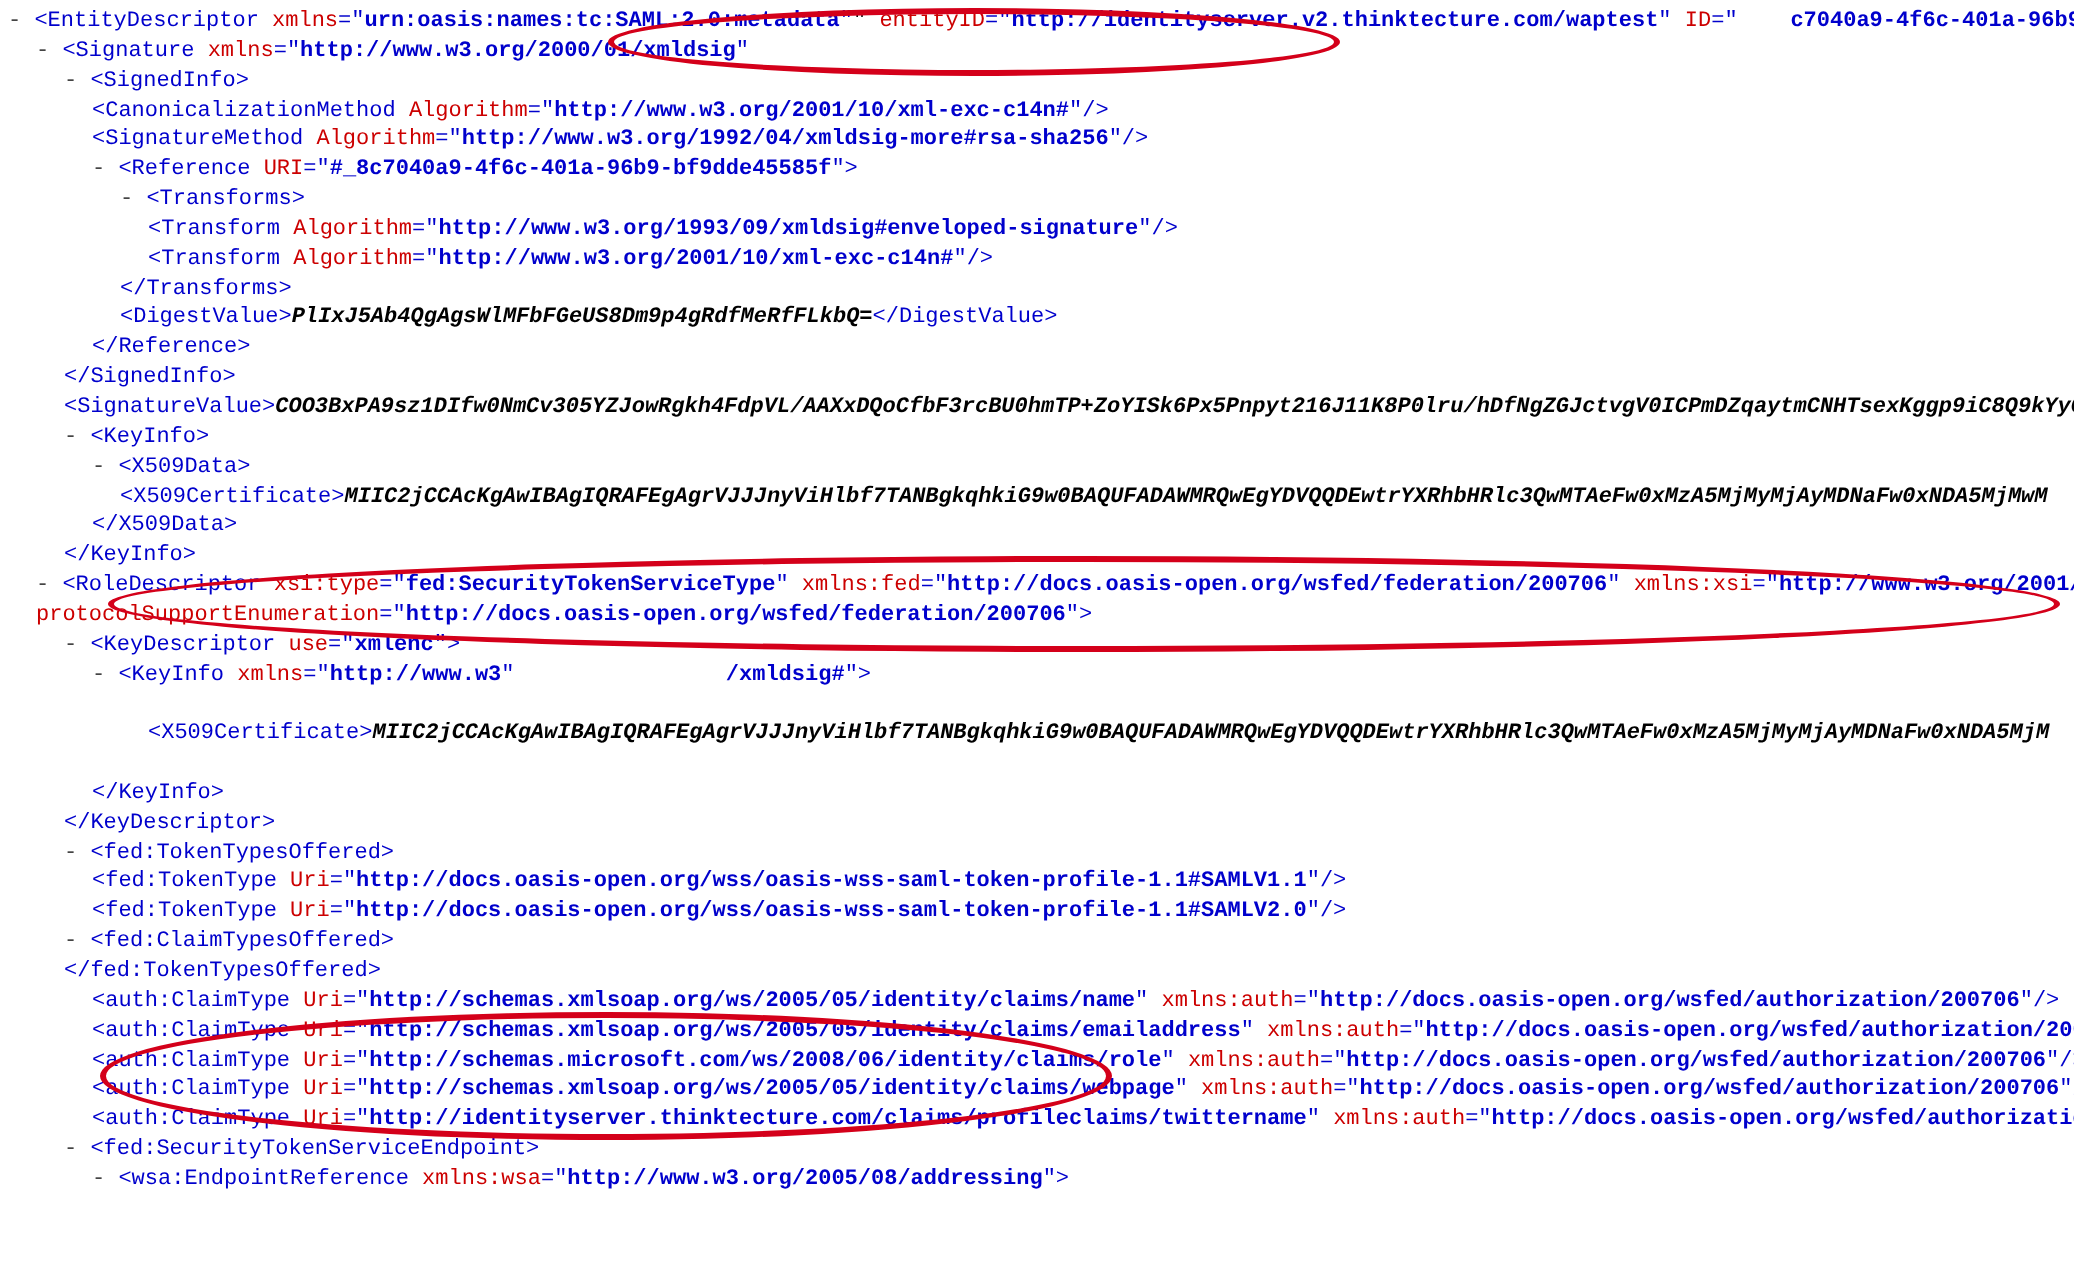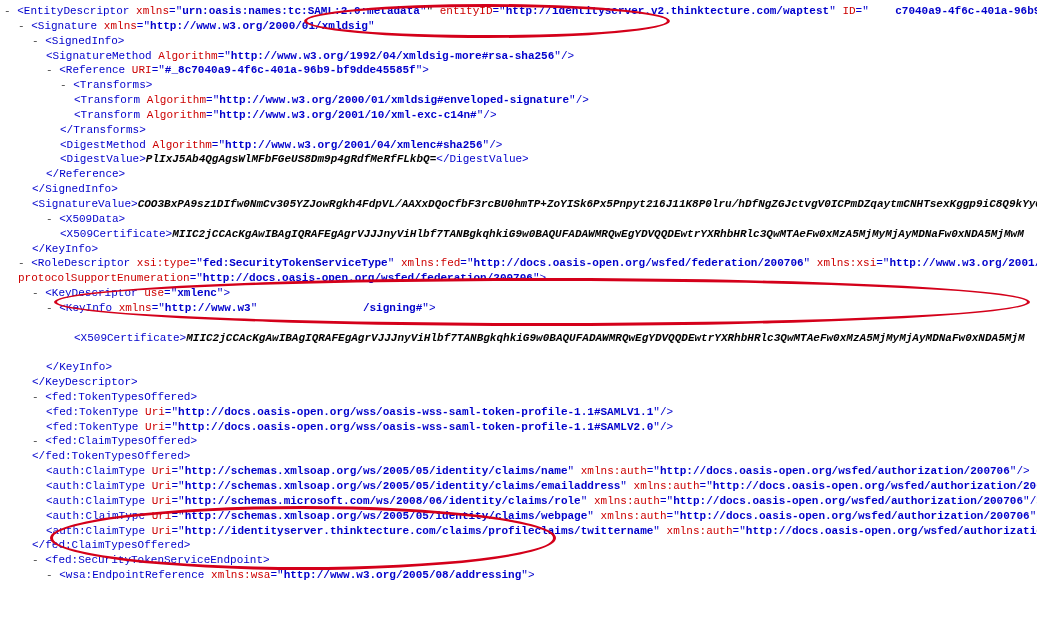--- a/index.html
+++ b/index.html
@@ -32,53 +32,54 @@
   }
 </style>
 </head>
 <body>
 
 <div id="doc">
     <div class="line i0"><span class="tag"></span></div>
     <div class="line i0"><span class="dash">- </span><span class="tag">&lt;EntityDescriptor</span> <span class="attrname">xmlns</span><span class="tag">="</span><span class="attrval">urn:oasis:names:tc:SAML:2.0:metadata</span><span class="tag">"</span>" <span class="attrname">entityID</span><span class="tag">="</span><span class="attrval">http://identityserver.v2.thinktecture.com/waptest</span><span class="tag">"</span> <span class="attrname">ID</span><span class="tag">="</span>&nbsp;&nbsp;&nbsp;&nbsp;<span class="attrval">c7040a9-4f6c-401a-96b9-bf9dde45585f</span></div>
     <div class="line i1"><span class="dash">- </span><span class="tag">&lt;Signature</span> <span class="attrname">xmlns</span><span class="tag">="</span><span class="attrval">http://www.w3.org/2000/01/xmldsig</span><span class="tag">"</span><span class="tag&gt;" &gt;<="" span=""></span></div>
     <div class="line i2"><span class="dash">- </span><span class="tag">&lt;SignedInfo&gt;</span></div>
+    <div class="line i3"><span class="tag">&lt;CanonicalizationMethod</span> <span class="attrname">Algorithm</span><span class="tag">="</span><span class="attrval">http://www.w3.org/2001/10/xml-exc-c14n#</span><span class="tag">"</span><span class="tag">/&gt;</span></div>
     <div class="line i3"><span class="tag">&lt;SignatureMethod</span> <span class="attrname">Algorithm</span><span class="tag">="</span><span class="attrval">http://www.w3.org/1992/04/xmldsig-more#rsa-sha256</span><span class="tag">"</span><span class="tag">/&gt;</span></div>
     <div class="line i3"><span class="dash">- </span><span class="tag">&lt;Reference</span> <span class="attrname">URI</span><span class="tag">="</span><span class="attrval">#_8c7040a9-4f6c-401a-96b9-bf9dde45585f</span><span class="tag">"</span><span class="tag">&gt;</span></div>
     <div class="line i4"><span class="dash">- </span><span class="tag">&lt;Transforms&gt;</span></div>
-    <div class="line i5"><span class="tag">&lt;Transform</span> <span class="attrname">Algorithm</span><span class="tag">="</span><span class="attrval">http://www.w3.org/2000/01/xmldsig#enveloped-signature</span><span class="tag">"</span><span class="tag">/&gt;</span></div>
+    <div class="line i5"><span class="tag">&lt;Transform</span> <span class="attrname">Algorithm</span><span class="tag">="</span><span class="attrval">http://www.w3.org/1993/09/xmldsig#enveloped-signature</span><span class="tag">"</span><span class="tag">/&gt;</span></div>
     <div class="line i5"><span class="tag">&lt;Transform</span> <span class="attrname">Algorithm</span><span class="tag">="</span><span class="attrval">http://www.w3.org/2001/10/xml-exc-c14n#</span><span class="tag">"</span><span class="tag">/&gt;</span></div>
     <div class="line i4"><span class="tag">&lt;/Transforms&gt;</span></div>
-    <div class="line i4"><span class="tag">&lt;DigestMethod</span> <span class="attrname">Algorithm</span><span class="tag">="</span><span class="attrval">http://www.w3.org/2001/04/xmlenc#sha256</span><span class="tag">"</span><span class="tag">/&gt;</span></div>
     <div class="line i4"><span class="tag">&lt;DigestValue&gt;</span><span class="txt">PlIxJ5Ab4QgAgsWlMFbFGeUS8Dm9p4gRdfMeRfFLkbQ=</span><span class="tag">&lt;/DigestValue&gt;</span></div>
     <div class="line i3"><span class="tag">&lt;/Reference&gt;</span></div>
     <div class="line i2"><span class="tag">&lt;/SignedInfo&gt;</span></div>
     <div class="line i2"><span class="tag">&lt;SignatureValue&gt;</span><span class="txt">COO3BxPA9sz1DIfw0NmCv305YZJowRgkh4FdpVL/AAXxDQoCfbF3rcBU0hmTP+ZoYISk6Px5Pnpyt216J11K8P0lru/hDfNgZGJctvgV0ICPmDZqaytmCNHTsexKggp9iC8Q9kYyGBEM</span></div>
+    <div class="line i2"><span class="dash">- </span><span class="tag">&lt;KeyInfo&gt;</span></div>
     <div class="line i3"><span class="dash">- </span><span class="tag">&lt;X509Data&gt;</span></div>
     <div class="line i4"><span class="tag">&lt;X509Certificate&gt;</span><span class="txt">MIIC2jCCAcKgAwIBAgIQRAFEgAgrVJJJnyViHlbf7TANBgkqhkiG9w0BAQUFADAWMRQwEgYDVQQDEwtrYXRhbHRlc3QwMTAeFw0xMzA5MjMyMjAyMDNaFw0xNDA5MjMwM</span></div>
+    <div class="line i3"><span class="tag">&lt;/X509Data&gt;</span></div>
     <div class="line i2"><span class="tag">&lt;/KeyInfo&gt;</span></div>
     <div class="line i1"><span class="dash">- </span><span class="tag">&lt;RoleDescriptor</span> <span class="attrname">xsi:type</span><span class="tag">="</span><span class="attrval">fed:SecurityTokenServiceType</span><span class="tag">"</span> <span class="attrname">xmlns:fed</span><span class="tag">="</span><span class="attrval">http://docs.oasis-open.org/wsfed/federation/200706</span><span class="tag">"</span> <span class="attrname">xmlns:xsi</span><span class="tag">="</span><span class="attrval">http://www.w3.org/2001/XMLSchema-instance</span> </div>
     <div class="line i1"><span class="attrname">protocolSupportEnumeration</span><span class="tag">="</span><span class="attrval">http://docs.oasis-open.org/wsfed/federation/200706</span><span class="tag">"&gt;</span></div>
     <div class="line i2"><span class="dash">- </span><span class="tag">&lt;KeyDescriptor</span> <span class="attrname">use</span><span class="tag">="</span><span class="attrval">xmlenc</span><span class="tag">"</span><span class="tag">&gt;</span></div>
-    <div class="line i3"><span class="dash">- </span><span class="tag">&lt;KeyInfo</span> <span class="attrname">xmlns</span><span class="tag">="</span><span class="attrval">http://www.w3</span><span class="tag">"</span>&nbsp;&nbsp;&nbsp;&nbsp;&nbsp;&nbsp;&nbsp;&nbsp;&nbsp;&nbsp;&nbsp;&nbsp;&nbsp;&nbsp;&nbsp;&nbsp;<span class="attrval">/signing#</span><span class="tag">"&gt;</span></div>
+    <div class="line i3"><span class="dash">- </span><span class="tag">&lt;KeyInfo</span> <span class="attrname">xmlns</span><span class="tag">="</span><span class="attrval">http://www.w3</span><span class="tag">"</span>&nbsp;&nbsp;&nbsp;&nbsp;&nbsp;&nbsp;&nbsp;&nbsp;&nbsp;&nbsp;&nbsp;&nbsp;&nbsp;&nbsp;&nbsp;&nbsp;<span class="attrval">/xmldsig#</span><span class="tag">"&gt;</span></div>
     <div class="line i4" style="visibility: hidden;"><span class="dash">- </span><span class="tag">&lt;X509Data&gt;</span></div>
     <div class="line i5"><span class="tag">&lt;X509Certificate&gt;</span><span class="txt">MIIC2jCCAcKgAwIBAgIQRAFEgAgrVJJJnyViHlbf7TANBgkqhkiG9w0BAQUFADAWMRQwEgYDVQQDEwtrYXRhbHRlc3QwMTAeFw0xMzA5MjMyMjAyMDNaFw0xNDA5MjM</span></div>
     <div class="line i4" style="visibility: hidden;"><span class="tag">&lt;/X509Data&gt;</span></div>
     <div class="line i3"><span class="tag">&lt;/KeyInfo&gt;</span></div>
     <div class="line i2"><span class="tag">&lt;/KeyDescriptor&gt;</span></div>
     <div class="line i2"><span class="dash">- </span><span class="tag">&lt;fed:TokenTypesOffered&gt;</span></div>
     <div class="line i3"><span class="tag">&lt;fed:TokenType</span> <span class="attrname">Uri</span><span class="tag">="</span><span class="attrval">http://docs.oasis-open.org/wss/oasis-wss-saml-token-profile-1.1#SAMLV1.1</span><span class="tag">"</span><span class="tag">/&gt;</span></div>
     <div class="line i3"><span class="tag">&lt;fed:TokenType</span> <span class="attrname">Uri</span><span class="tag">="</span><span class="attrval">http://docs.oasis-open.org/wss/oasis-wss-saml-token-profile-1.1#SAMLV2.0</span><span class="tag">"</span><span class="tag">/&gt;</span></div>
     <div class="line i2"><span class="dash">- </span><span class="tag">&lt;fed:ClaimTypesOffered&gt;</span></div>
     <div class="line i2"><span class="tag">&lt;/fed:TokenTypesOffered&gt;</span></div>
     <div class="line i3"><span class="tag">&lt;auth:ClaimType</span> <span class="attrname">Uri</span><span class="tag">="</span><span class="attrval">http://schemas.xmlsoap.org/ws/2005/05/identity/claims/name</span><span class="tag">"</span> <span class="attrname">xmlns:auth</span><span class="tag">="</span><span class="attrval">http://docs.oasis-open.org/wsfed/authorization/200706</span><span class="tag">"</span><span class="tag">/&gt;</span></div>
     <div class="line i3"><span class="tag">&lt;auth:ClaimType</span> <span class="attrname">Uri</span><span class="tag">="</span><span class="attrval">http://schemas.xmlsoap.org/ws/2005/05/identity/claims/emailaddress</span><span class="tag">"</span> <span class="attrname">xmlns:auth</span><span class="tag">="</span><span class="attrval">http://docs.oasis-open.org/wsfed/authorization/200706</span></div>
     <div class="line i3"><span class="tag">&lt;auth:ClaimType</span> <span class="attrname">Uri</span><span class="tag">="</span><span class="attrval">http://schemas.microsoft.com/ws/2008/06/identity/claims/role</span><span class="tag">"</span> <span class="attrname">xmlns:auth</span><span class="tag">="</span><span class="attrval">http://docs.oasis-open.org/wsfed/authorization/200706</span><span class="tag">"</span><span class="tag">/&gt;</span></div>
     <div class="line i3"><span class="tag">&lt;auth:ClaimType</span> <span class="attrname">Uri</span><span class="tag">="</span><span class="attrval">http://schemas.xmlsoap.org/ws/2005/05/identity/claims/webpage</span><span class="tag">"</span> <span class="attrname">xmlns:auth</span><span class="tag">="</span><span class="attrval">http://docs.oasis-open.org/wsfed/authorization/200706</span><span class="tag">"</span><span class="tag">/&gt;</span></div>
     <div class="line i3"><span class="tag">&lt;auth:ClaimType</span> <span class="attrname">Uri</span><span class="tag">="</span><span class="attrval">http://identityserver.thinktecture.com/claims/profileclaims/twittername</span><span class="tag">"</span> <span class="attrname">xmlns:auth</span><span class="tag">="</span><span class="attrval">http://docs.oasis-open.org/wsfed/authorization/200706</span></div>
-    <div class="line i2"><span class="tag">&lt;/fed:ClaimTypesOffered&gt;</span></div>
     <div class="line i2"><span class="dash">- </span><span class="tag">&lt;fed:SecurityTokenServiceEndpoint&gt;</span></div>
     <div class="line i3"><span class="dash">- </span><span class="tag">&lt;wsa:EndpointReference</span> <span class="attrname">xmlns:wsa</span><span class="tag">="</span><span class="attrval">http://www.w3.org/2005/08/addressing</span><span class="tag">"</span><span class="tag">&gt;</span></div>
   </div>
 
 <div class="ellipse" style="left:300px; top:0px; width:360px; height:28px;"></div>
 <div class="ellipse" style="left:50px; top:274px; width:970px; height:42px;"></div>
 <div class="ellipse" style="left:46px; top:502px; width:500px; height:58px;"></div>
 
 </body></html>

